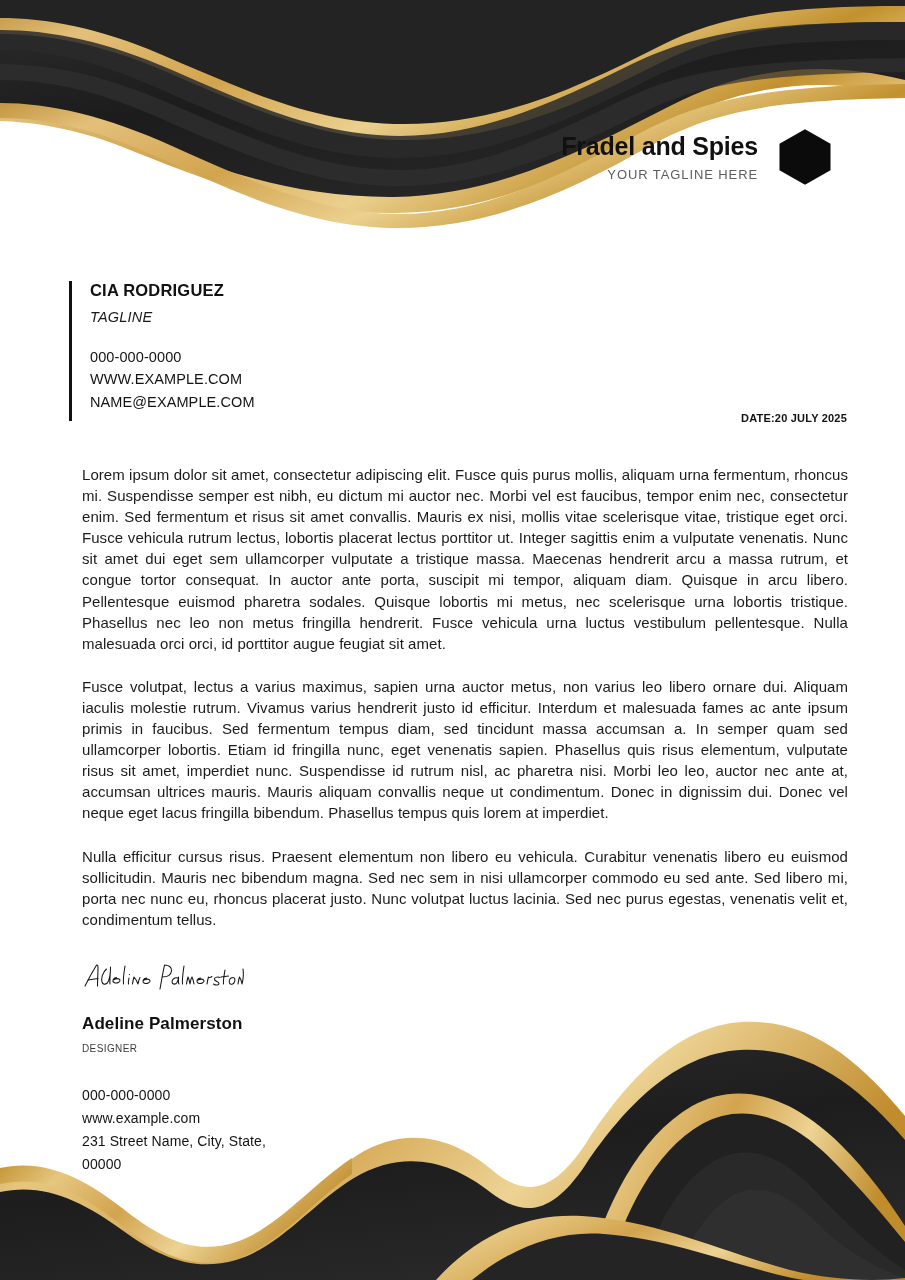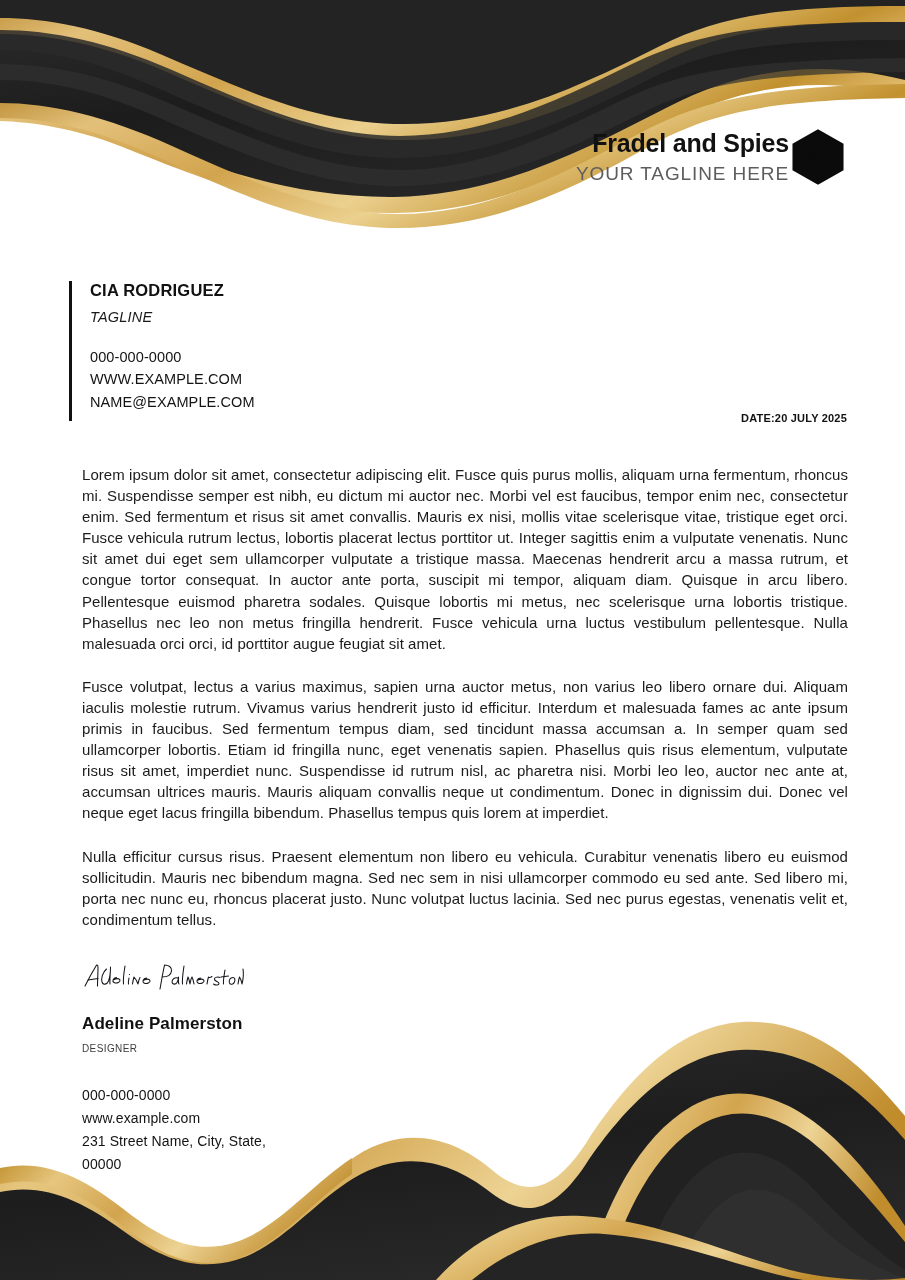--- a/index.html
+++ b/index.html
@@ -33,38 +33,38 @@
   #wave-bottom {
     bottom: 0;
     width: 905px;
     height: 260px;
   }
 
   
   #letterhead-header {
     position: absolute;
     top: 128px;
-    right: 58px;
+    right: 71px;
     display: flex;
     align-items: center;
-    gap: 0;
+    gap: 18px;
   }
   #brand-text {
     text-align: right;
   }
   #company-name {
     font-size: 25px;
     font-weight: bold;
     color: #111111;
     letter-spacing: -0.2px;
     line-height: 1.15;
     white-space: nowrap;
   }
   #company-tagline {
-    font-size: 19px;
+    font-size: 13px;
     color: #5d5d5d;
     letter-spacing: 0.9px;
     margin-top: 6px;
     white-space: nowrap;
   }
   #brand-logo {
     width: 58px;
     height: 58px;
     flex: none;
   }

